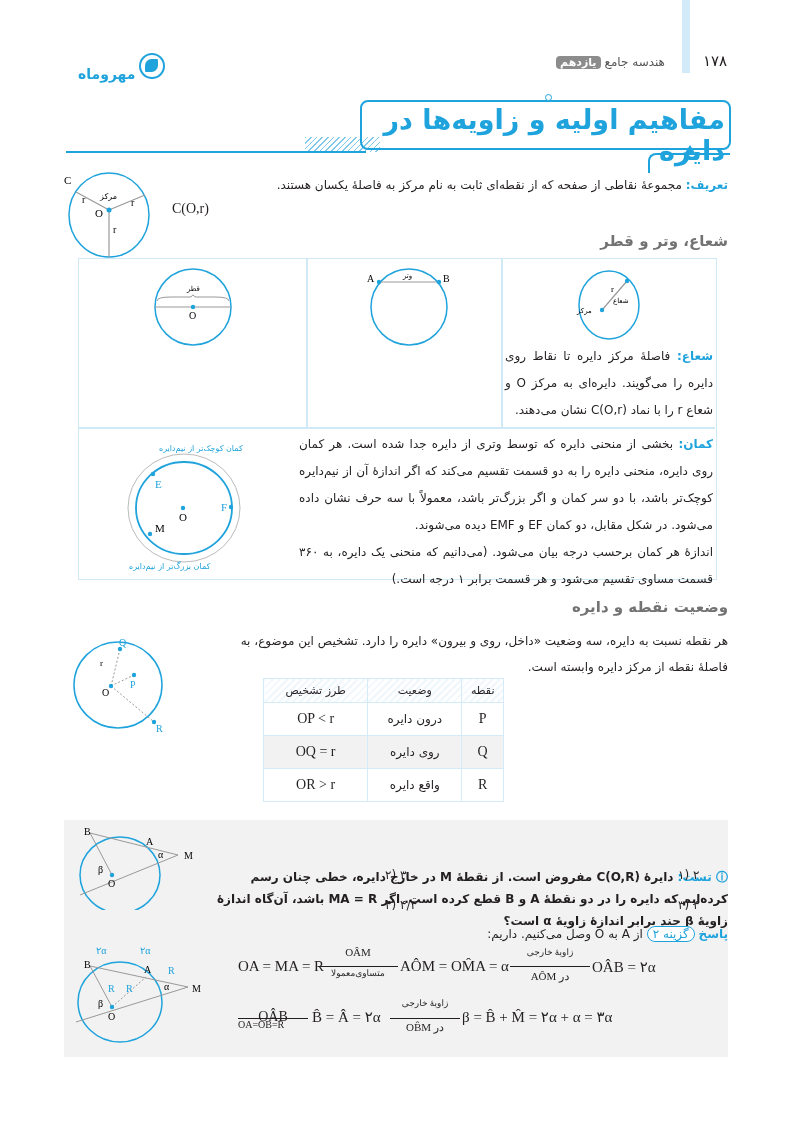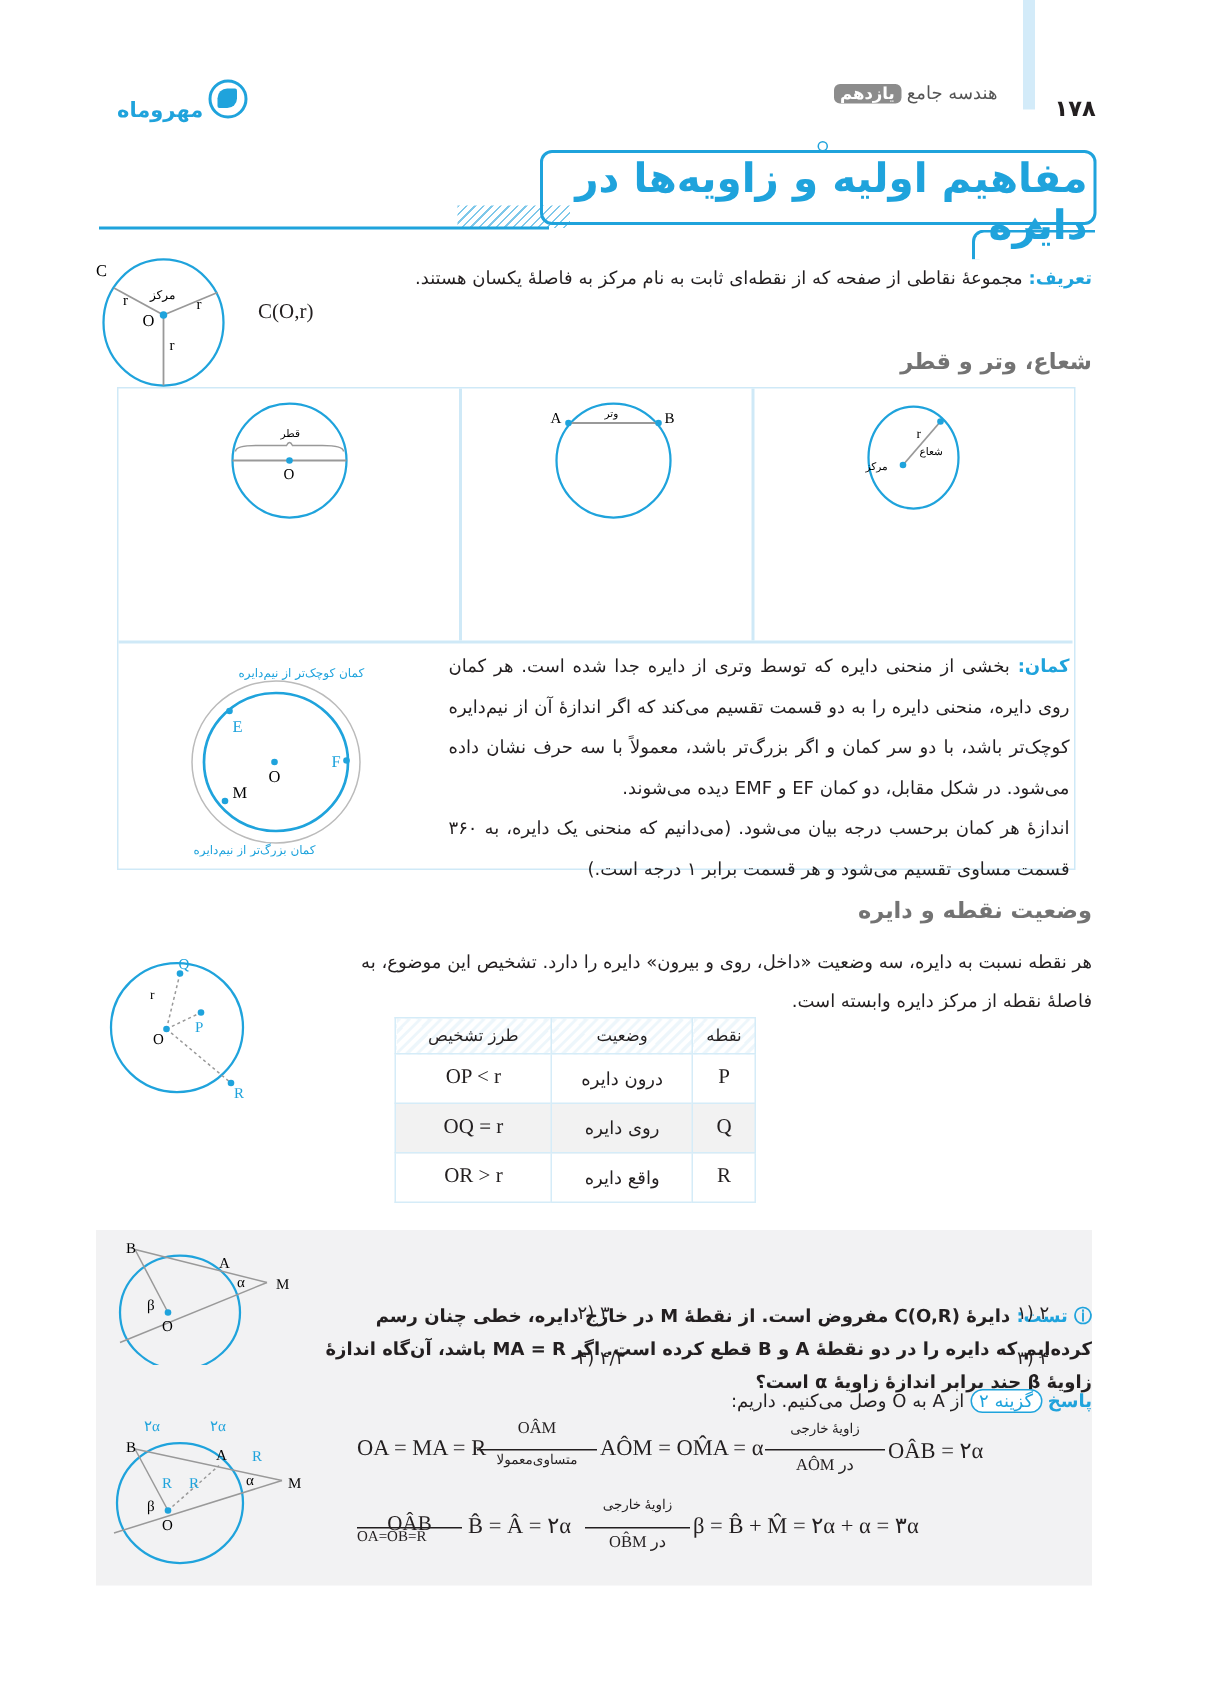--- a/index.html
+++ b/index.html
@@ -4,21 +4,21 @@
 <style>
   * { box-sizing: border-box; margin: 0; padding: 0; }
   html, body { width: 805px; height: 1138px; background: #ffffff; overflow: hidden; }
   body { position: relative; font-family: "DejaVu Sans", sans-serif; color: #231f20; }
   .abs { position: absolute; }
   .rtl { direction: rtl; text-align: right; }
   .serif { font-family: "Liberation Serif", "DejaVu Serif", serif; }
 
   
   #side-bar { left: 682px; top: 0; width: 8px; height: 73px; background: #d3ebf9; }
-  #page-num { left: 703px; top: 52px; font-size: 15px; font-weight: bold; margin-top: 11px; }
+  #page-num { left: 703px; top: 52px; font-size: 15px; font-weight: normal; }
   #book-title { left: 556px; top: 55px; font-size: 12px; color: #555; display:flex; align-items:center; gap:4px; direction: rtl; }
   #book-title .badge { background: #8c8c8c; color: #fff; border-radius: 4px; padding: 0 4px; font-size: 11px; font-weight: bold; }
   #brand { left: 78px; top: 50px; display: flex; align-items: center; gap: 3px; }
   #brand .logo { width: 26px; height: 26px; border-radius: 50%; border: 2.5px solid #1fa3dc; position: relative; }
   #brand .logo::before { content:""; position:absolute; left:4px; top:4px; width:13px; height:13px; background:#1fa3dc; border-radius: 50% 10% 50% 10%; }
   #brand .name { color: #1fa3dc; font-weight: bold; font-size: 14px; margin-top: 16px; }
 
   
   #title-frame { left: 360px; top: 100px; width: 371px; height: 50px; border: 2px solid #1fa3dc; border-radius: 8px; }
   #title-underline { left: 66px; top: 151px; width: 300px; height: 2px; background: #1fa3dc; }
@@ -112,20 +112,23 @@
 
   <svg class="abs" style="left:490px; top:6px;" width="80" height="80">
     <ellipse cx="40" cy="40" rx="30" ry="34" fill="none" stroke="#1fa3dc" stroke-width="1.5"></ellipse>
     <line x1="33" y1="45" x2="58" y2="16" stroke="#999" stroke-width="1.2"></line>
     <circle cx="33" cy="45" r="2.2" fill="#1fa3dc"></circle>
       <circle cx="58" cy="16" r="2.2" fill="#1fa3dc"></circle>
     <text x="42" y="27" font-size="9" font-family="Liberation Serif, serif">r</text>
     <text x="44" y="38" font-size="7">شعاع</text>
     <text x="8" y="48" font-size="7">مرکز</text>
   </svg>
+  <div class="celltext" style="left:426px; top:84px; width:208px;">
+    <b>شعاع:</b><span> فاصلهٔ مرکز دایره تا نقاط روی دایره را می‌گویند. دایره‌ای به مرکز O و شعاع r را با نماد C(O,r) نشان می‌دهند.</span>
+  </div>
 
   <svg class="abs" style="left:280px; top:6px;" width="100" height="82">
     <ellipse cx="50" cy="42" rx="38" ry="38" fill="none" stroke="#1fa3dc" stroke-width="1.5"></ellipse>
     <line x1="20" y1="17" x2="80" y2="17" stroke="#999" stroke-width="1.2"></line>
     <circle cx="20" cy="17" r="2.2" fill="#1fa3dc"></circle>
       <circle cx="80" cy="17" r="2.2" fill="#1fa3dc"></circle>
     <text x="8" y="17" font-size="10" font-family="Liberation Serif, serif">A</text>
     <text x="84" y="17" font-size="10" font-family="Liberation Serif, serif">B</text>
     <text x="44" y="13" font-size="7">وتر</text>
   </svg>

